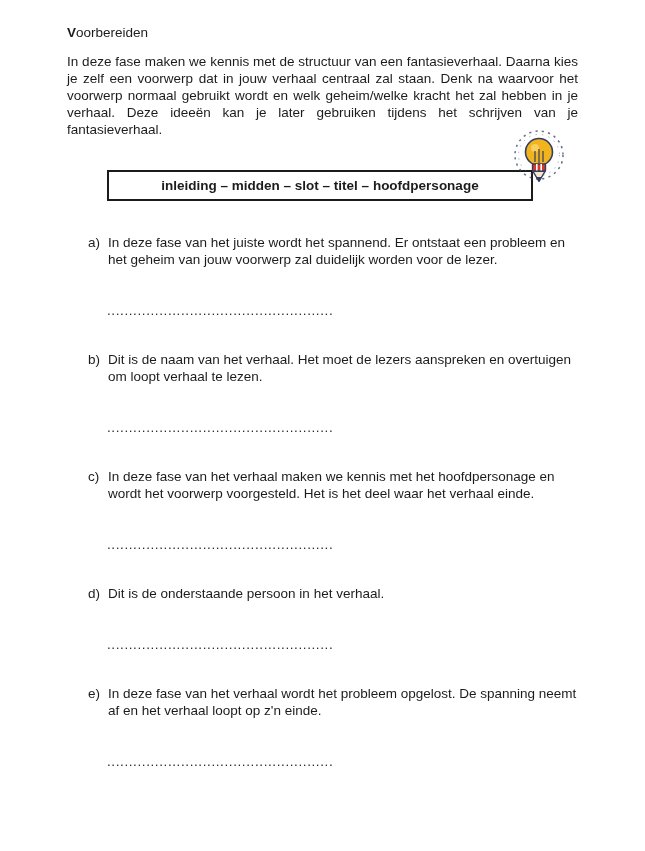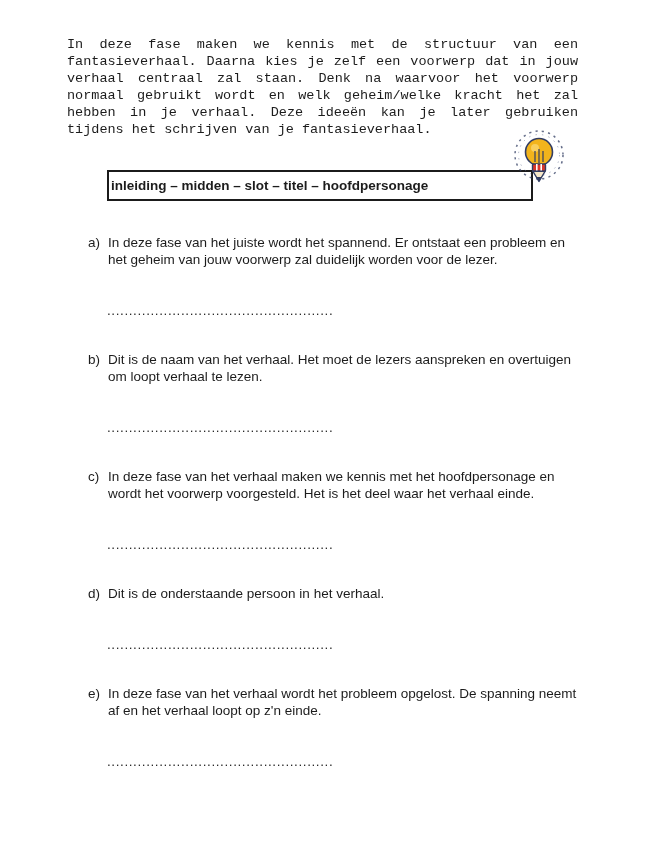--- a/index.html
+++ b/index.html
@@ -26,39 +26,38 @@
     font-weight: normal;
     line-height: 17px;
   }
   .title .initial {
     font-weight: bold;
   }
   .intro {
     margin: 12px 0 32px 0;
     text-align: justify;
     line-height: 17px;
-    font-family: Liberation Mono, monospace;
   }
   .instruction {
     margin: 0 0 21px 0;
     line-height: 17px;
   }
   .idea-icon {
     position: absolute;
     left: 510px;
     top: 128px;
     width: 58px;
     height: 58px;
   }
   .terms-box {
     margin: 0 0 33px 40px;
     width: 418px;
     border: 2px solid #1b1b1b;
     background: #ffffff;
-    text-align: left;
+    text-align: center;
     font-weight: bold;
     line-height: 17px;
     padding: 5px 2px;
   }
   .item {
     display: flex;
     line-height: 17px;
   }
   .item-label {
     flex: none;
@@ -77,20 +76,21 @@
     color: #2a2a2a;
     white-space: nowrap;
     overflow: hidden;
   }
 </style>
 </head>
 <body>
 
 <div class="page">
 
+  <h1 class="title"><span class="initial">V</span><span>oorbereiden</span></h1>
 
   <p class="intro">In deze fase maken we kennis met de structuur van een fantasieverhaal. Daarna kies je zelf een voorwerp dat in jouw verhaal centraal zal staan. Denk na waarvoor het voorwerp normaal gebruikt wordt en welk geheim/welke kracht het zal hebben in je verhaal. Deze ideeën kan je later gebruiken tijdens het schrijven van je fantasieverhaal.</p>
 
 
   <div class="idea-icon">
     <svg width="58" height="58" viewBox="0 0 58 58" xmlns="http://www.w3.org/2000/svg">
 
       <circle cx="29" cy="27" r="24" fill="none" stroke="#323d63" stroke-width="1.5" stroke-dasharray="2.2 4.2" opacity="0.75"></circle>
       <circle cx="29" cy="27" r="20.5" fill="none" stroke="#6b7497" stroke-width="1" stroke-dasharray="1.4 5.2" opacity="0.55"></circle>
 

